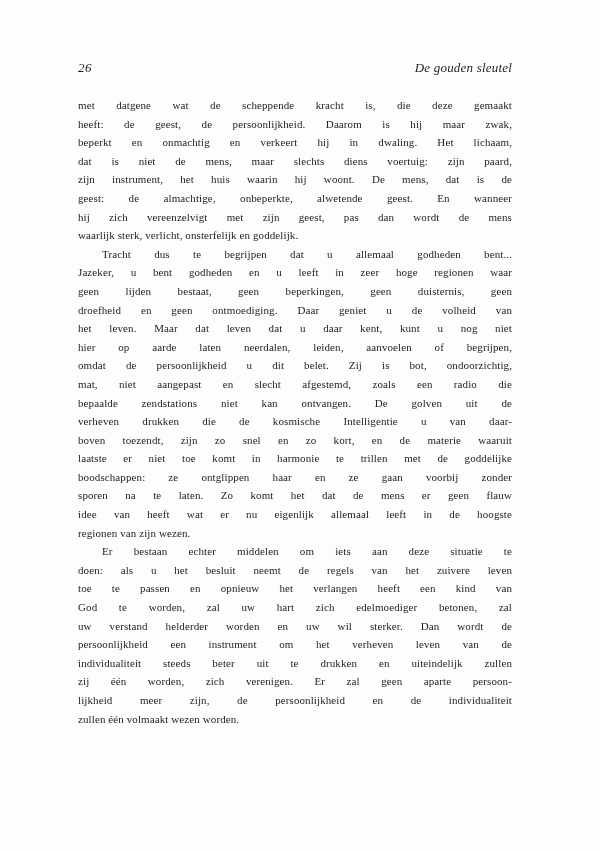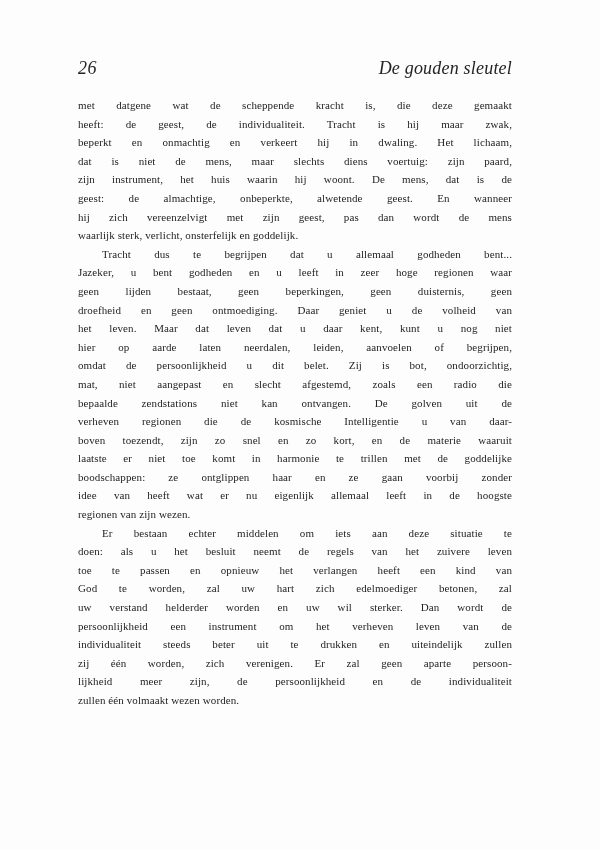--- a/index.html
+++ b/index.html
@@ -17,21 +17,21 @@
     overflow: hidden;
   }
   .running-header {
     position: absolute;
     top: 59px;
     left: 78px;
     width: 434px;
     display: flex;
     justify-content: space-between;
     align-items: baseline;
-    font-size: 18px;
+    font-size: 13px;
     font-style: italic;
     line-height: 18px;
   }
   .page-number {
     letter-spacing: 0.5px;
   }
   .running-title {
     letter-spacing: 0.2px;
   }
   .text-block {
@@ -58,40 +58,41 @@
 </head>
 <body>
 
 <div class="book-page">
   <div class="running-header">
     <span class="page-number">26</span>
     <span class="running-title">De gouden sleutel</span>
   </div>
   <div class="text-block">
       <div class="line">met datgene wat de scheppende kracht is, die deze gemaakt</div>
-      <div class="line">heeft: de geest, de individualiteit. Tracht is hij maar zwak,</div>
+      <div class="line">heeft: de geest, de persoonlijkheid. Daarom is hij maar zwak,</div>
       <div class="line">beperkt en onmachtig en verkeert hij in dwaling. Het lichaam,</div>
       <div class="line">dat is niet de mens, maar slechts diens voertuig: zijn paard,</div>
       <div class="line">zijn instrument, het huis waarin hij woont. De mens, dat is de</div>
       <div class="line">geest: de almachtige, onbeperkte, alwetende geest. En wanneer</div>
       <div class="line">hij zich vereenzelvigt met zijn geest, pas dan wordt de mens</div>
       <div class="line lastline">waarlijk sterk, verlicht, onsterfelijk en goddelijk.</div>
       <div class="line indent">Tracht dus te begrijpen dat u allemaal godheden bent...</div>
       <div class="line">Jazeker, u bent godheden en u leeft in zeer hoge regionen waar</div>
       <div class="line">geen lijden bestaat, geen beperkingen, geen duisternis, geen</div>
       <div class="line">droefheid en geen ontmoediging. Daar geniet u de volheid van</div>
       <div class="line">het leven. Maar dat leven dat u daar kent, kunt u nog niet</div>
       <div class="line">hier op aarde laten neerdalen, leiden, aanvoelen of begrijpen,</div>
       <div class="line">omdat de persoonlijkheid u dit belet. Zij is bot, ondoorzichtig,</div>
       <div class="line">mat, niet aangepast en slecht afgestemd, zoals een radio die</div>
       <div class="line">bepaalde zendstations niet kan ontvangen. De golven uit de</div>
-      <div class="line">verheven regionen die de kosmische Intelligentie u van daar-</div>
+      <div class="line">verheven drukken die de kosmische Intelligentie u van daar-</div>
       <div class="line">boven toezendt, zijn zo snel en zo kort, en de materie waaruit</div>
       <div class="line">laatste er niet toe komt in harmonie te trillen met de goddelijke</div>
       <div class="line">boodschappen: ze ontglippen haar en ze gaan voorbij zonder</div>
+      <div class="line">sporen na te laten. Zo komt het dat de mens er geen flauw</div>
       <div class="line">idee van heeft wat er nu eigenlijk allemaal leeft in de hoogste</div>
       <div class="line lastline">regionen van zijn wezen.</div>
       <div class="line indent">Er bestaan echter middelen om iets aan deze situatie te</div>
       <div class="line">doen: als u het besluit neemt de regels van het zuivere leven</div>
       <div class="line">toe te passen en opnieuw het verlangen heeft een kind van</div>
       <div class="line">God te worden, zal uw hart zich edelmoediger betonen, zal</div>
       <div class="line">uw verstand helderder worden en uw wil sterker. Dan wordt de</div>
       <div class="line">persoonlijkheid een instrument om het verheven leven van de</div>
       <div class="line">individualiteit steeds beter uit te drukken en uiteindelijk zullen</div>
       <div class="line">zij één worden, zich verenigen. Er zal geen aparte persoon-</div>

